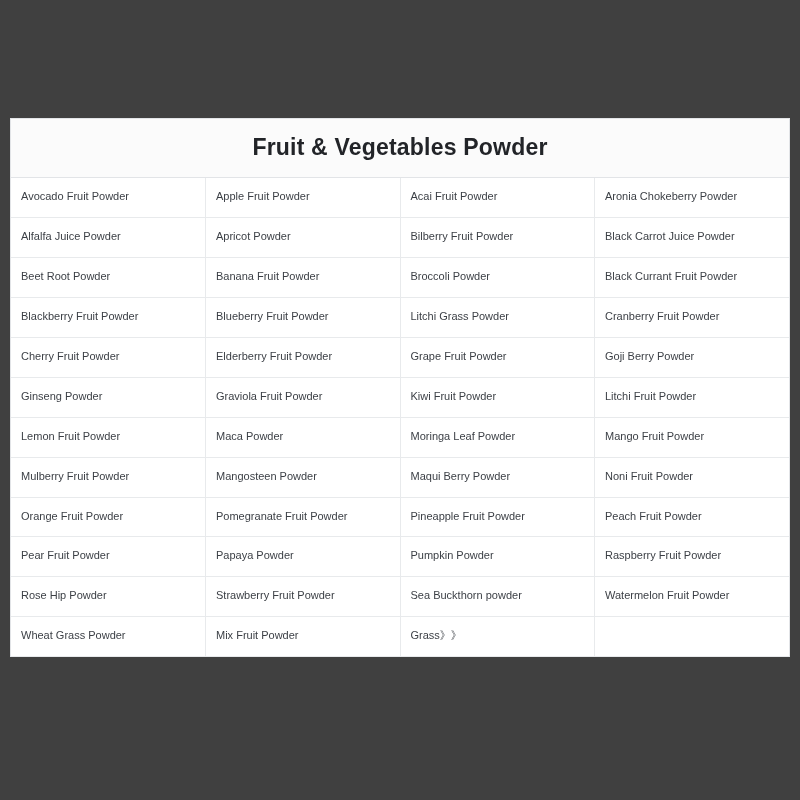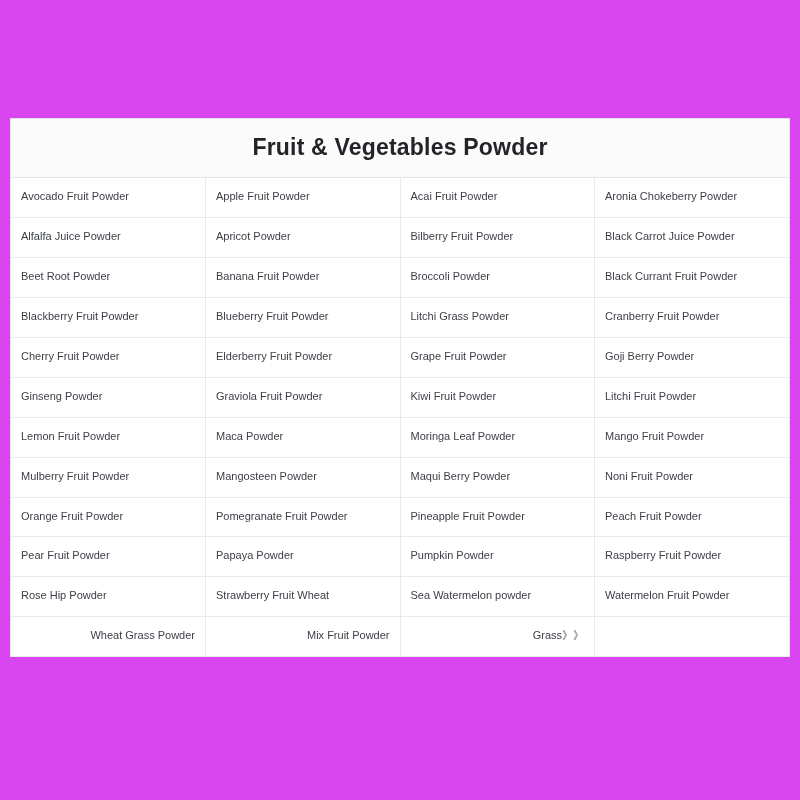--- a/index.html
+++ b/index.html
@@ -7,21 +7,21 @@
     padding: 0;
     width: 800px;
     height: 800px;
     background: #ffffff;
     font-family: "Liberation Sans", sans-serif;
   }
   #page {
     position: relative;
     width: 800px;
     height: 800px;
-    background: #d946ef;
+    background: #404040;
     box-sizing: border-box;
   }
   .table-wrap {
     position: absolute;
     left: 10px;
     top: 118px;
     width: 780px;
     border: 1px solid #e2e4e7;
     border-bottom: none;
     box-sizing: border-box;
@@ -52,21 +52,20 @@
     color: #3b3f45;
     vertical-align: top;
     height: 22px;
     box-sizing: border-box;
   }
   table.product-table td:last-child {
     border-right: none;
   }
   table.product-table tr:last-child td {
     border-bottom: 1px solid #e8eaec;
-    text-align: right;
   }
   td.empty-cell {
     color: transparent;
   }
   .more-cell {
     white-space: nowrap;
   }
 </style>
 </head>
 <body>
@@ -131,22 +130,22 @@
             <td>Peach Fruit Powder</td>
           </tr>
           <tr>
             <td>Pear Fruit Powder</td>
             <td>Papaya Powder</td>
             <td>Pumpkin Powder</td>
             <td>Raspberry Fruit Powder</td>
           </tr>
           <tr>
             <td>Rose Hip Powder</td>
-            <td>Strawberry Fruit Wheat</td>
-            <td>Sea Watermelon powder</td>
+            <td>Strawberry Fruit Powder</td>
+            <td>Sea Buckthorn powder</td>
             <td>Watermelon Fruit Powder</td>
           </tr>
           <tr>
             <td>Wheat Grass Powder</td>
             <td>Mix Fruit Powder</td>
             <td class="more-cell">Grass》》</td>
             <td class="empty-cell"></td>
           </tr>
         </tbody>
     </table>

